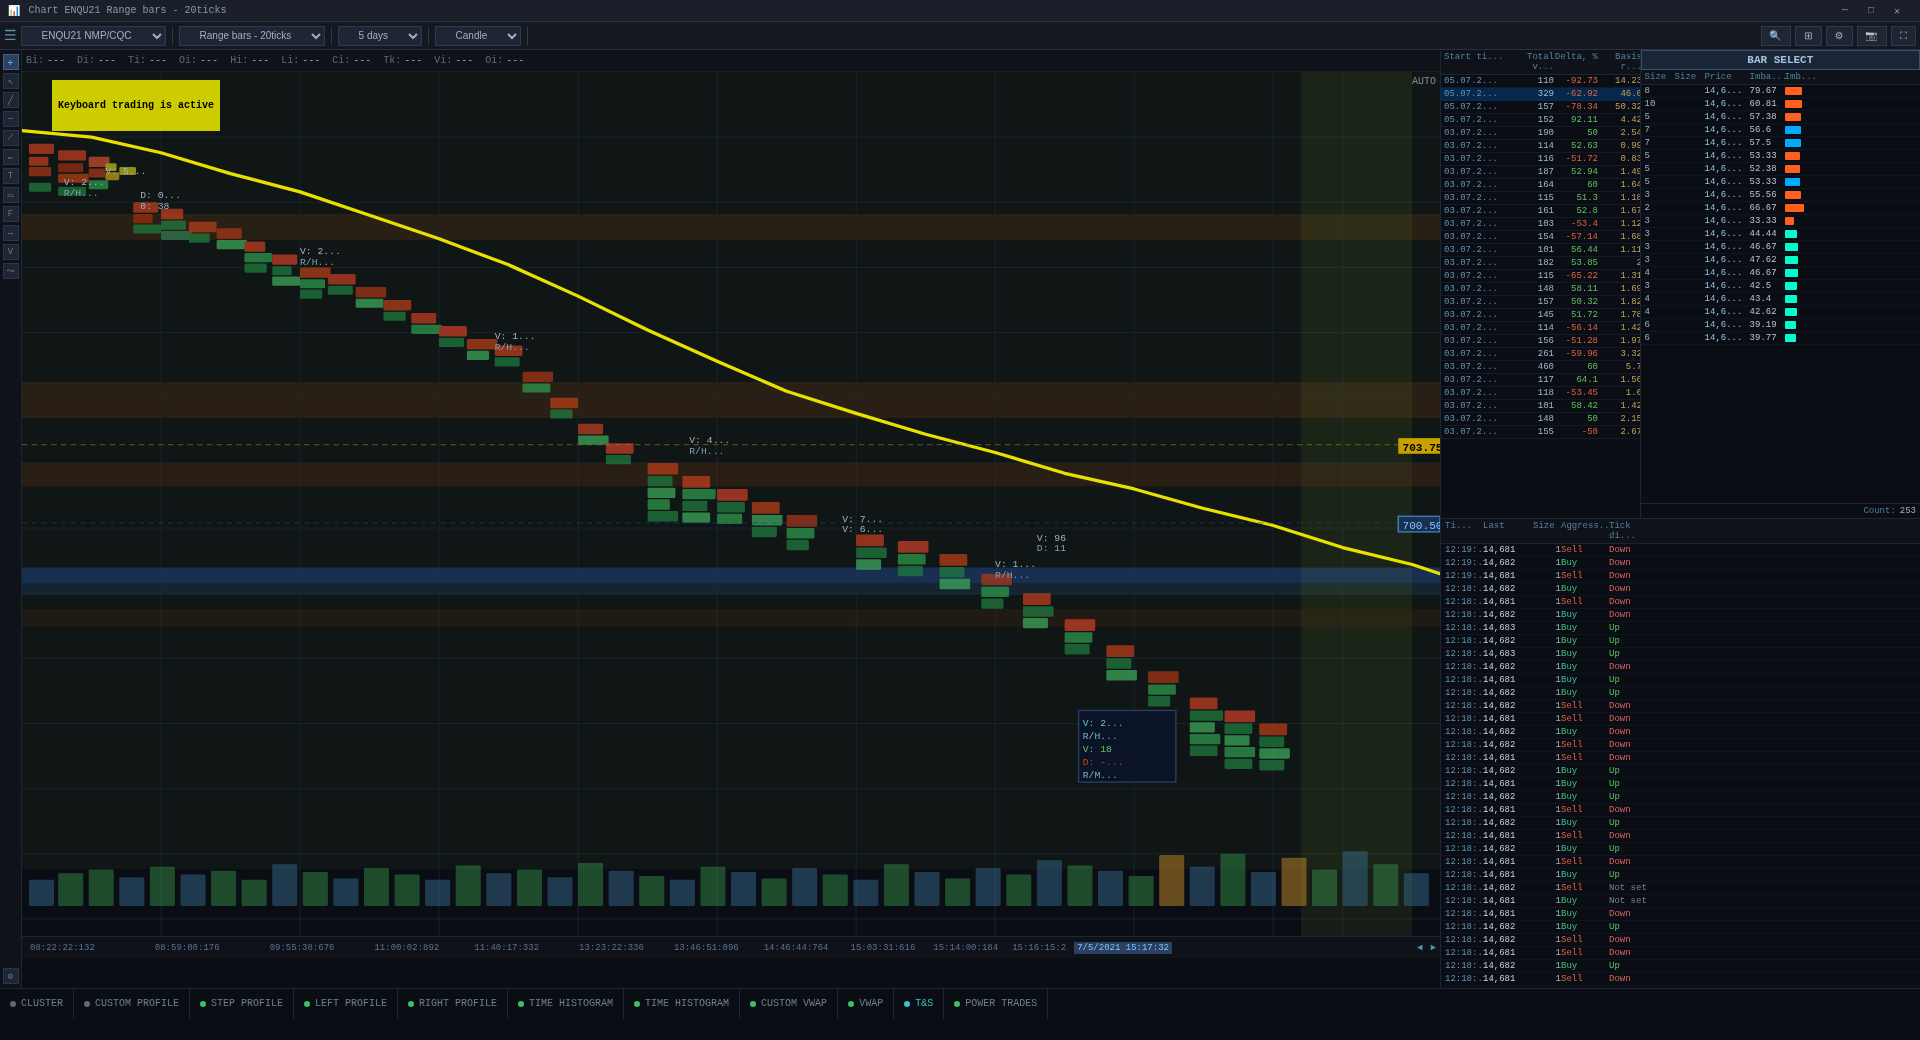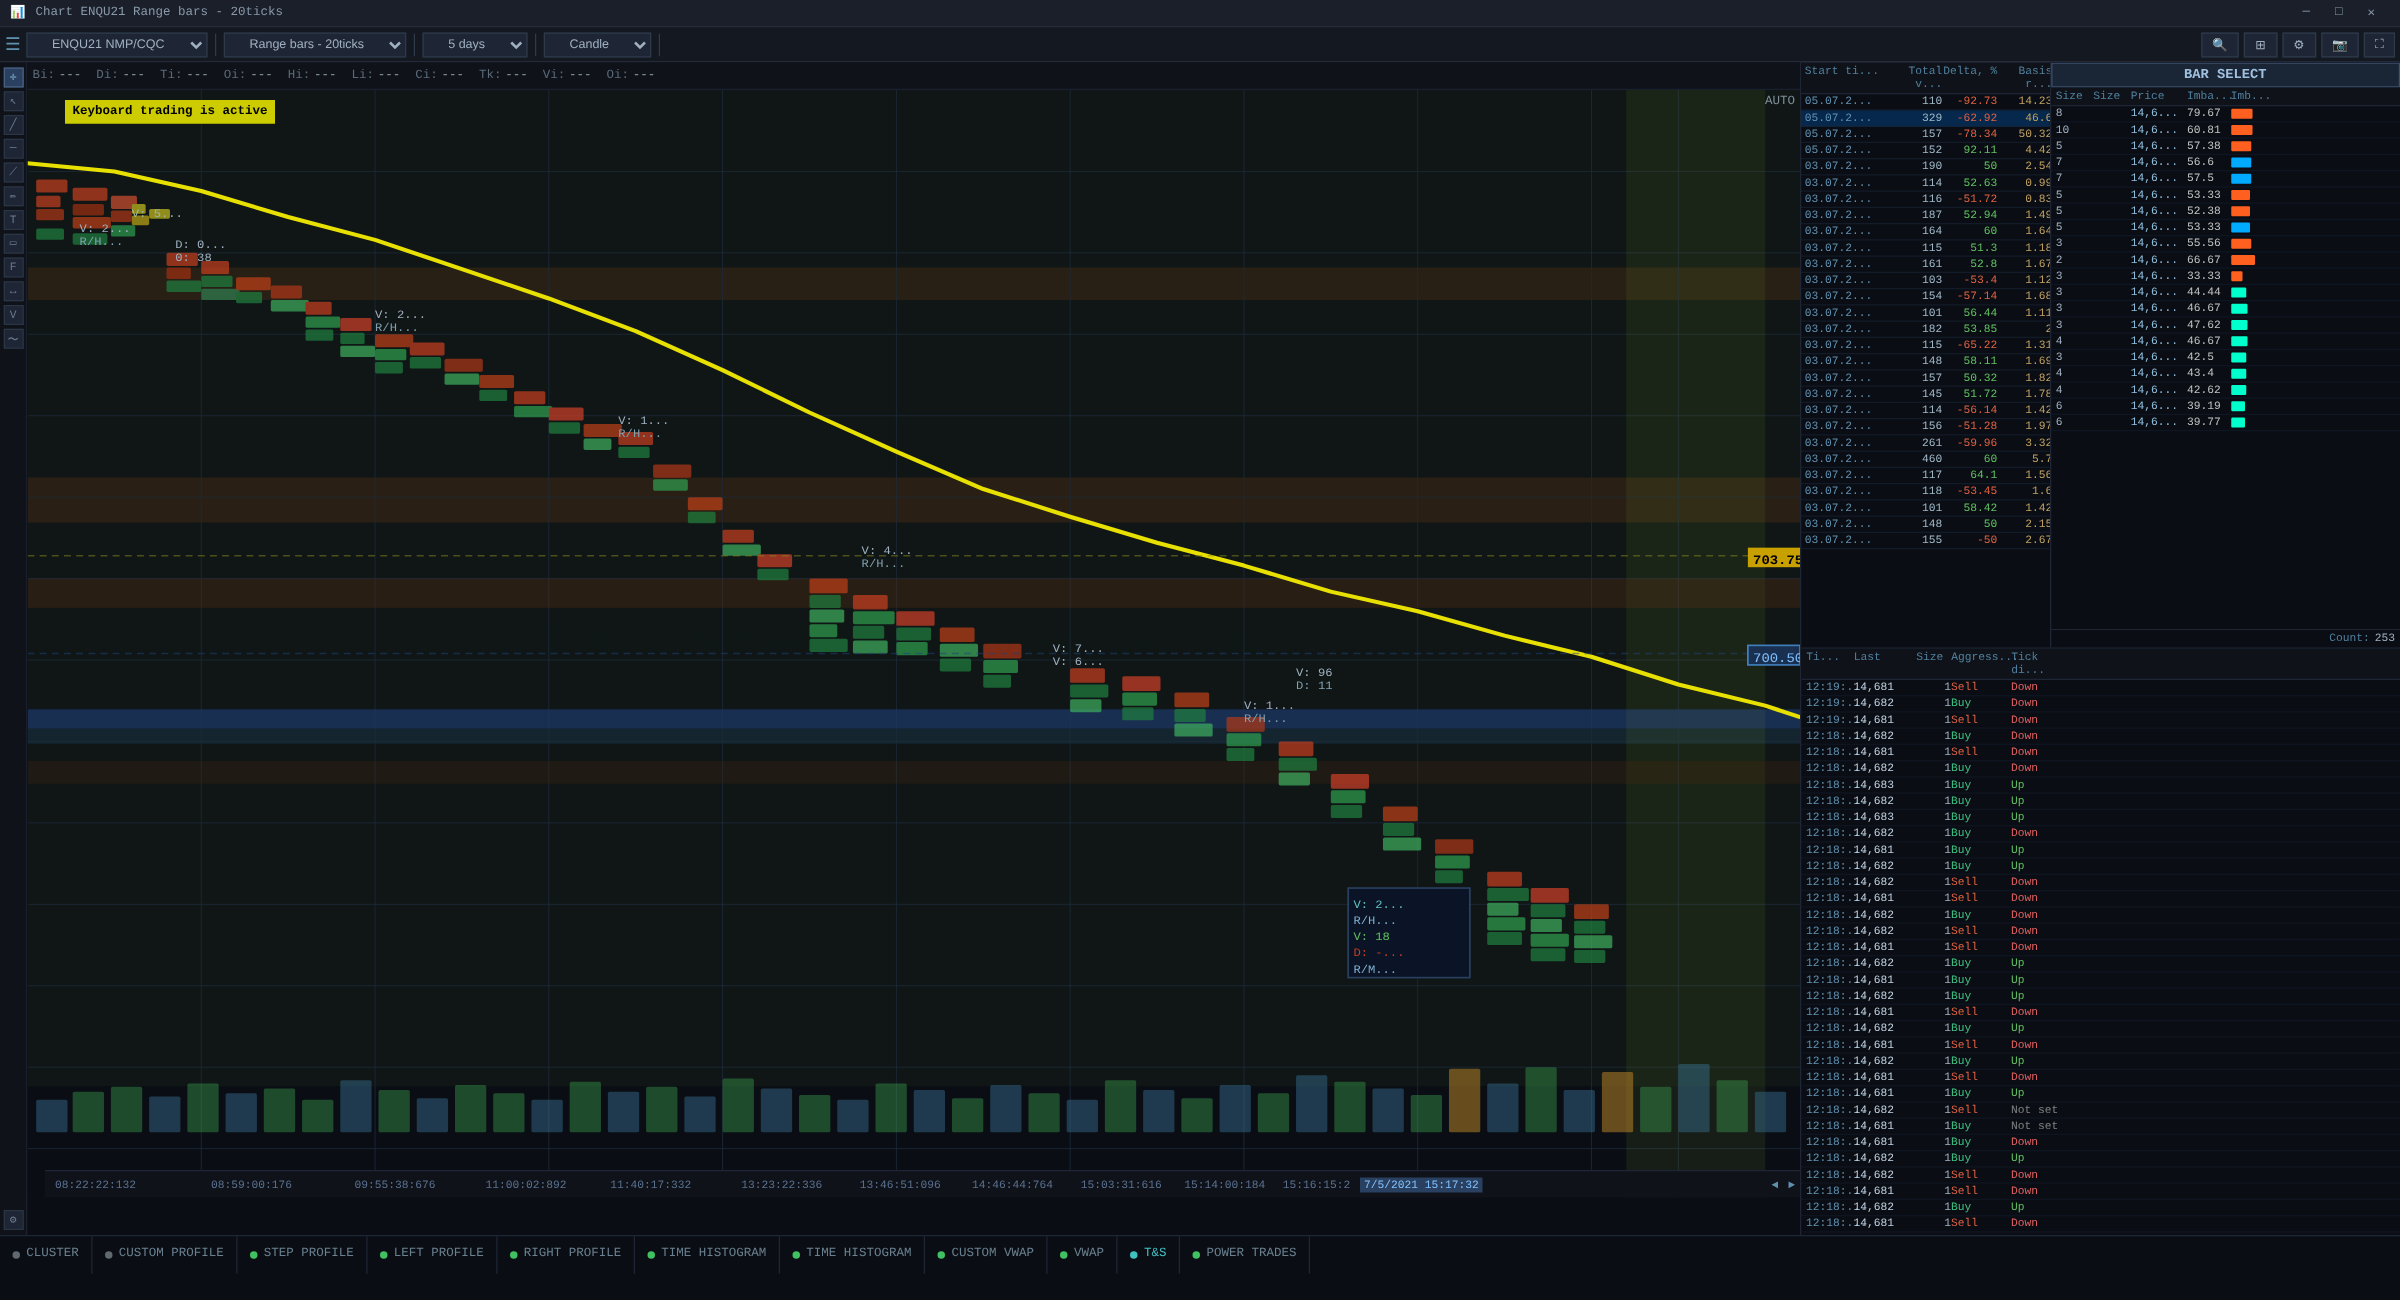--- a/index.html
+++ b/index.html
@@ -125,21 +125,21 @@
 
     
     #kb-banner {
       position: absolute;
       top: 8px;
       left: 30px;
       background: #cccc00;
       color: #000;
       font-weight: bold;
       font-size: 10px;
-      padding: 4px 6px;
+      padding: 20px 6px;
       z-index: 10;
     }
 
     
     #watermark {
       position: absolute;
       top: 50%;
       left: 50%;
       transform: translate(-50%, -50%);
       color: rgba(80, 100, 120, 0.15);
@@ -620,21 +620,21 @@
         <text x="700" y="388" font-size="7" fill="#80a0b0">R/H...</text>
 
         <text x="730" y="360" font-size="7" fill="#a0b0c0">V: 96</text>
         <text x="730" y="368" font-size="7" fill="#80a0b0">D: 11</text>
 
         <text x="435" y="745" font-size="8" fill="#6090b0">0.74  0.74</text>
 
         <text x="1005" y="748" font-size="8" fill="#6090b0">10t</text>
       </svg>
 
-      <div id="time-axis-container" style="position:absolute;bottom:0;left:14px;right:0;height:22px;background:#0f1319;border-top:1px solid #1e2535;display:flex;align-items:center;overflow:hidden;font-size:9px;color:#5a7090;">
+      <div id="time-axis-container" style="position:absolute;bottom:0;left:0;right:0;height:22px;background:#0f1319;border-top:1px solid #1e2535;display:flex;align-items:center;overflow:hidden;font-size:9px;color:#5a7090;">
         <span style="margin-left:8px">08:22:22:132</span>
         <span style="margin-left:60px">08:59:00:176</span>
         <span style="margin-left:50px">09:55:38:676</span>
         <span style="margin-left:40px">11:00:02:892</span>
         <span style="margin-left:35px">11:40:17:332</span>
         <span style="margin-left:40px">13:23:22:336</span>
         <span style="margin-left:30px">13:46:51:096</span>
         <span style="margin-left:25px">14:46:44:764</span>
         <span style="margin-left:22px">15:03:31:616</span>
         <span style="margin-left:18px">15:14:00:184</span>

